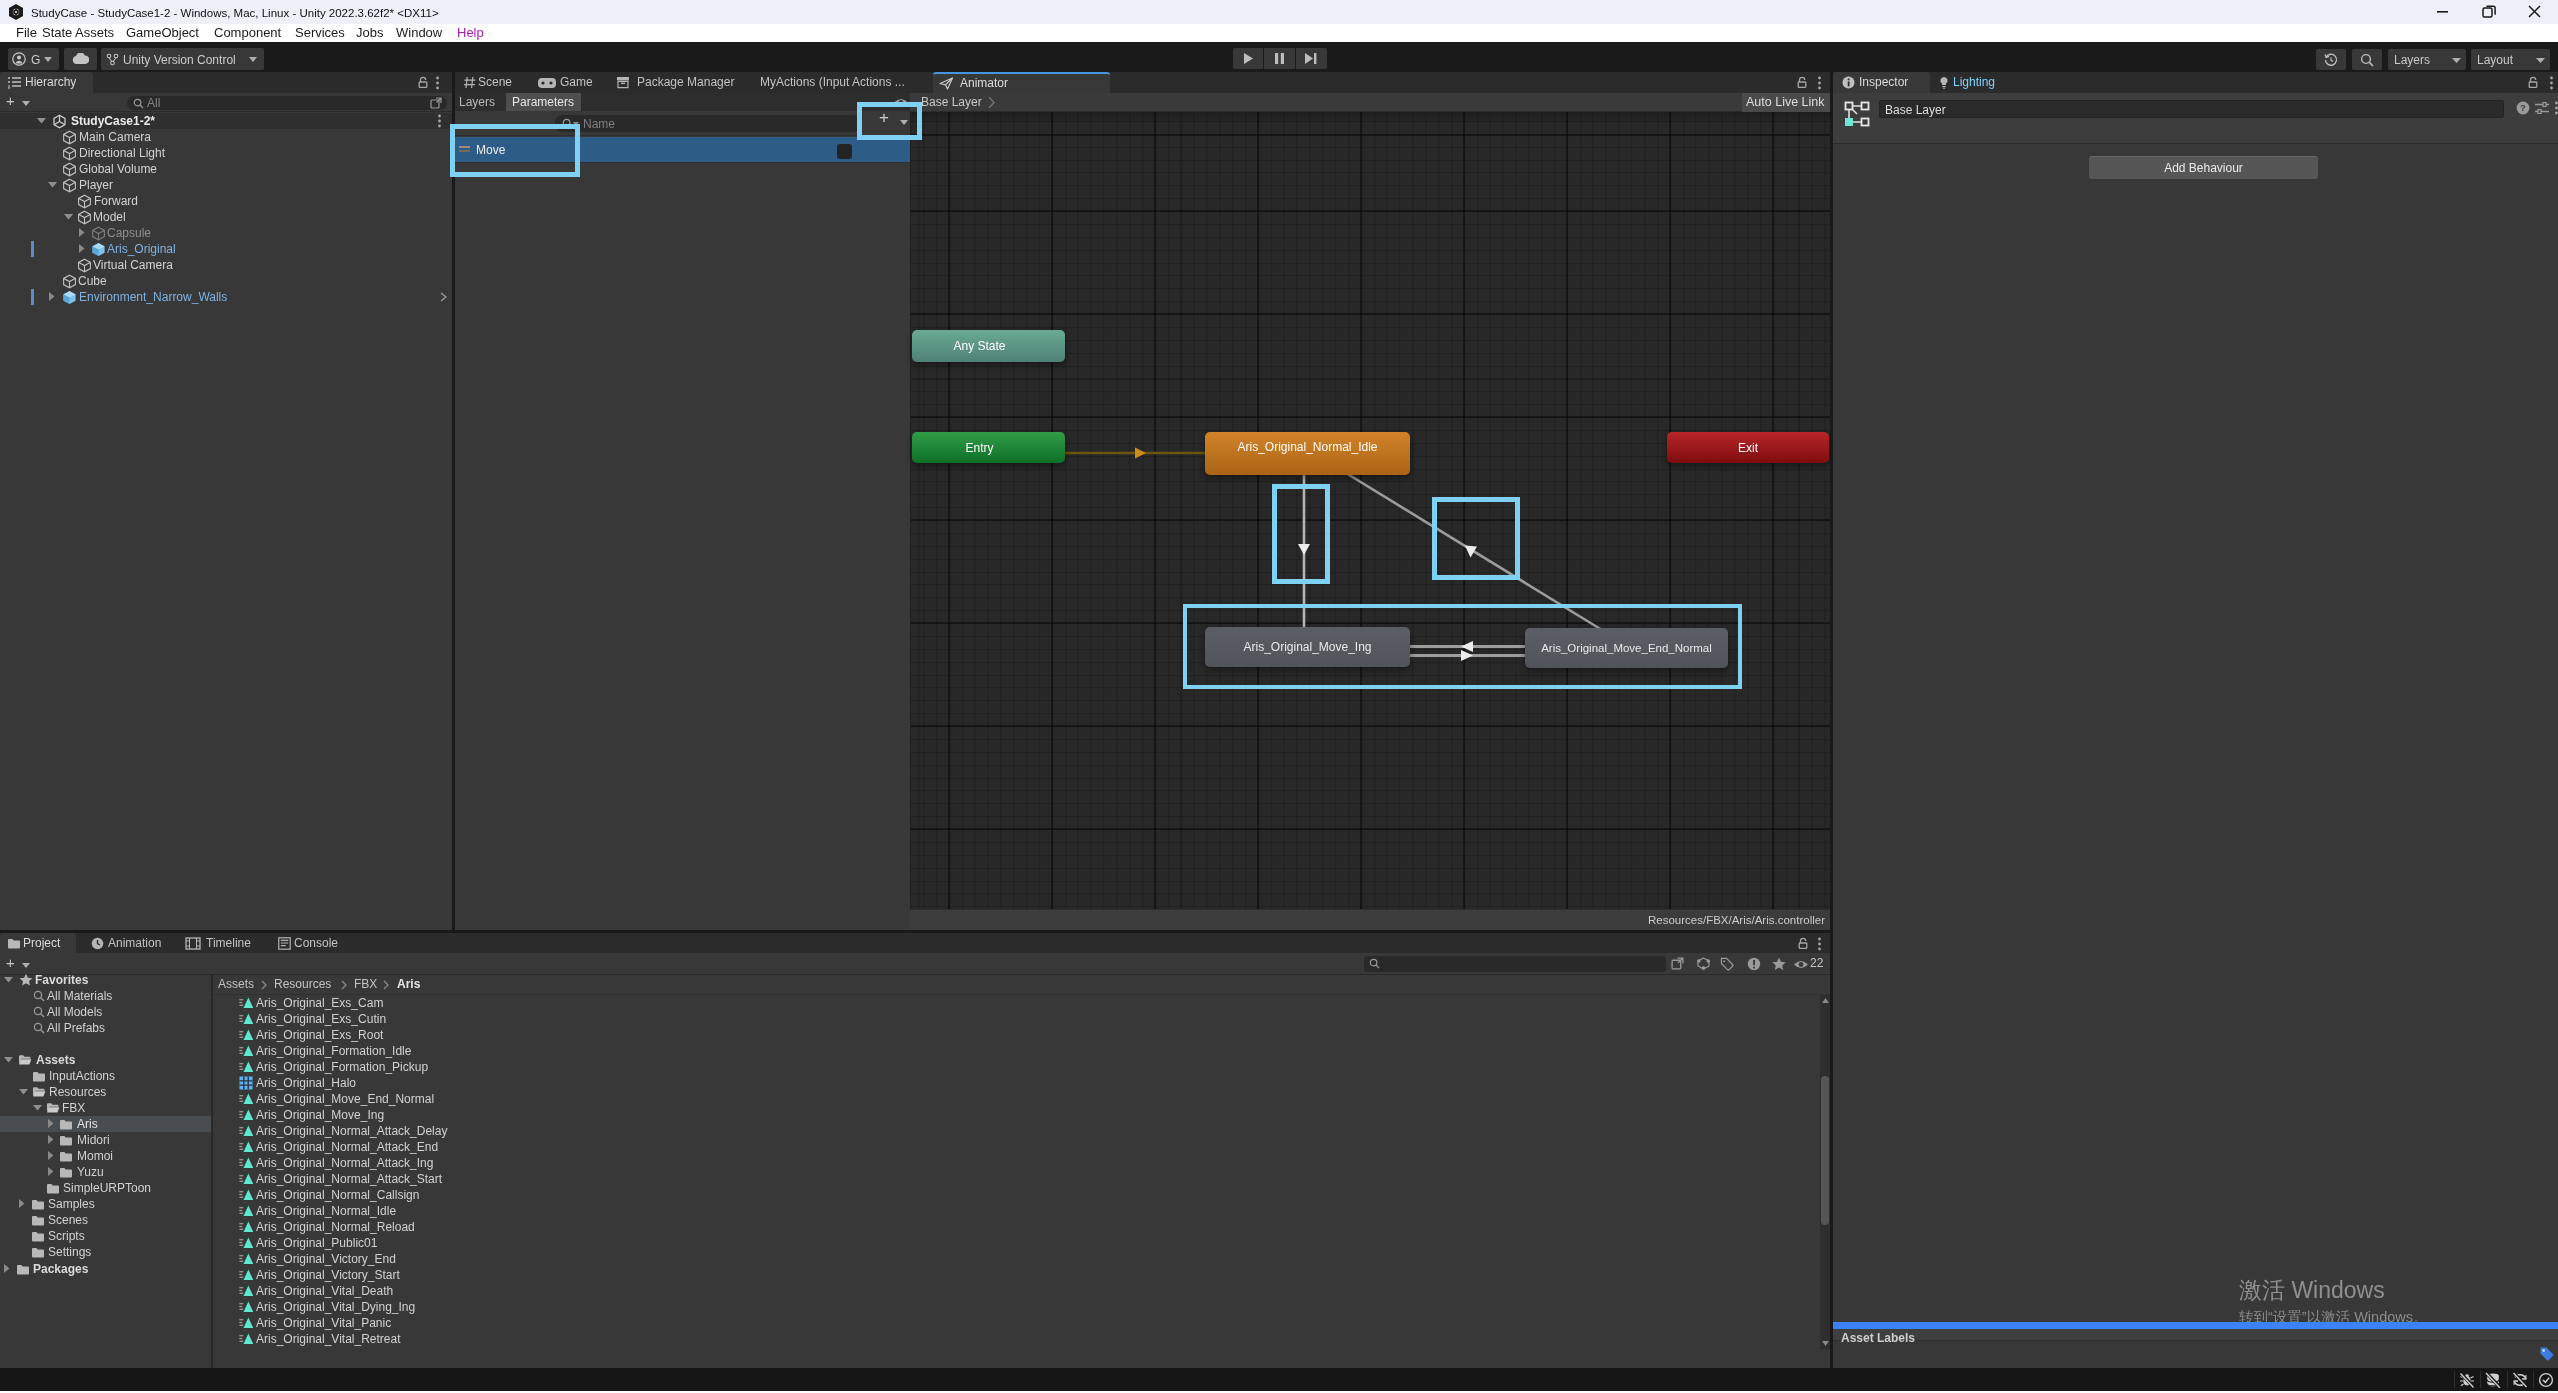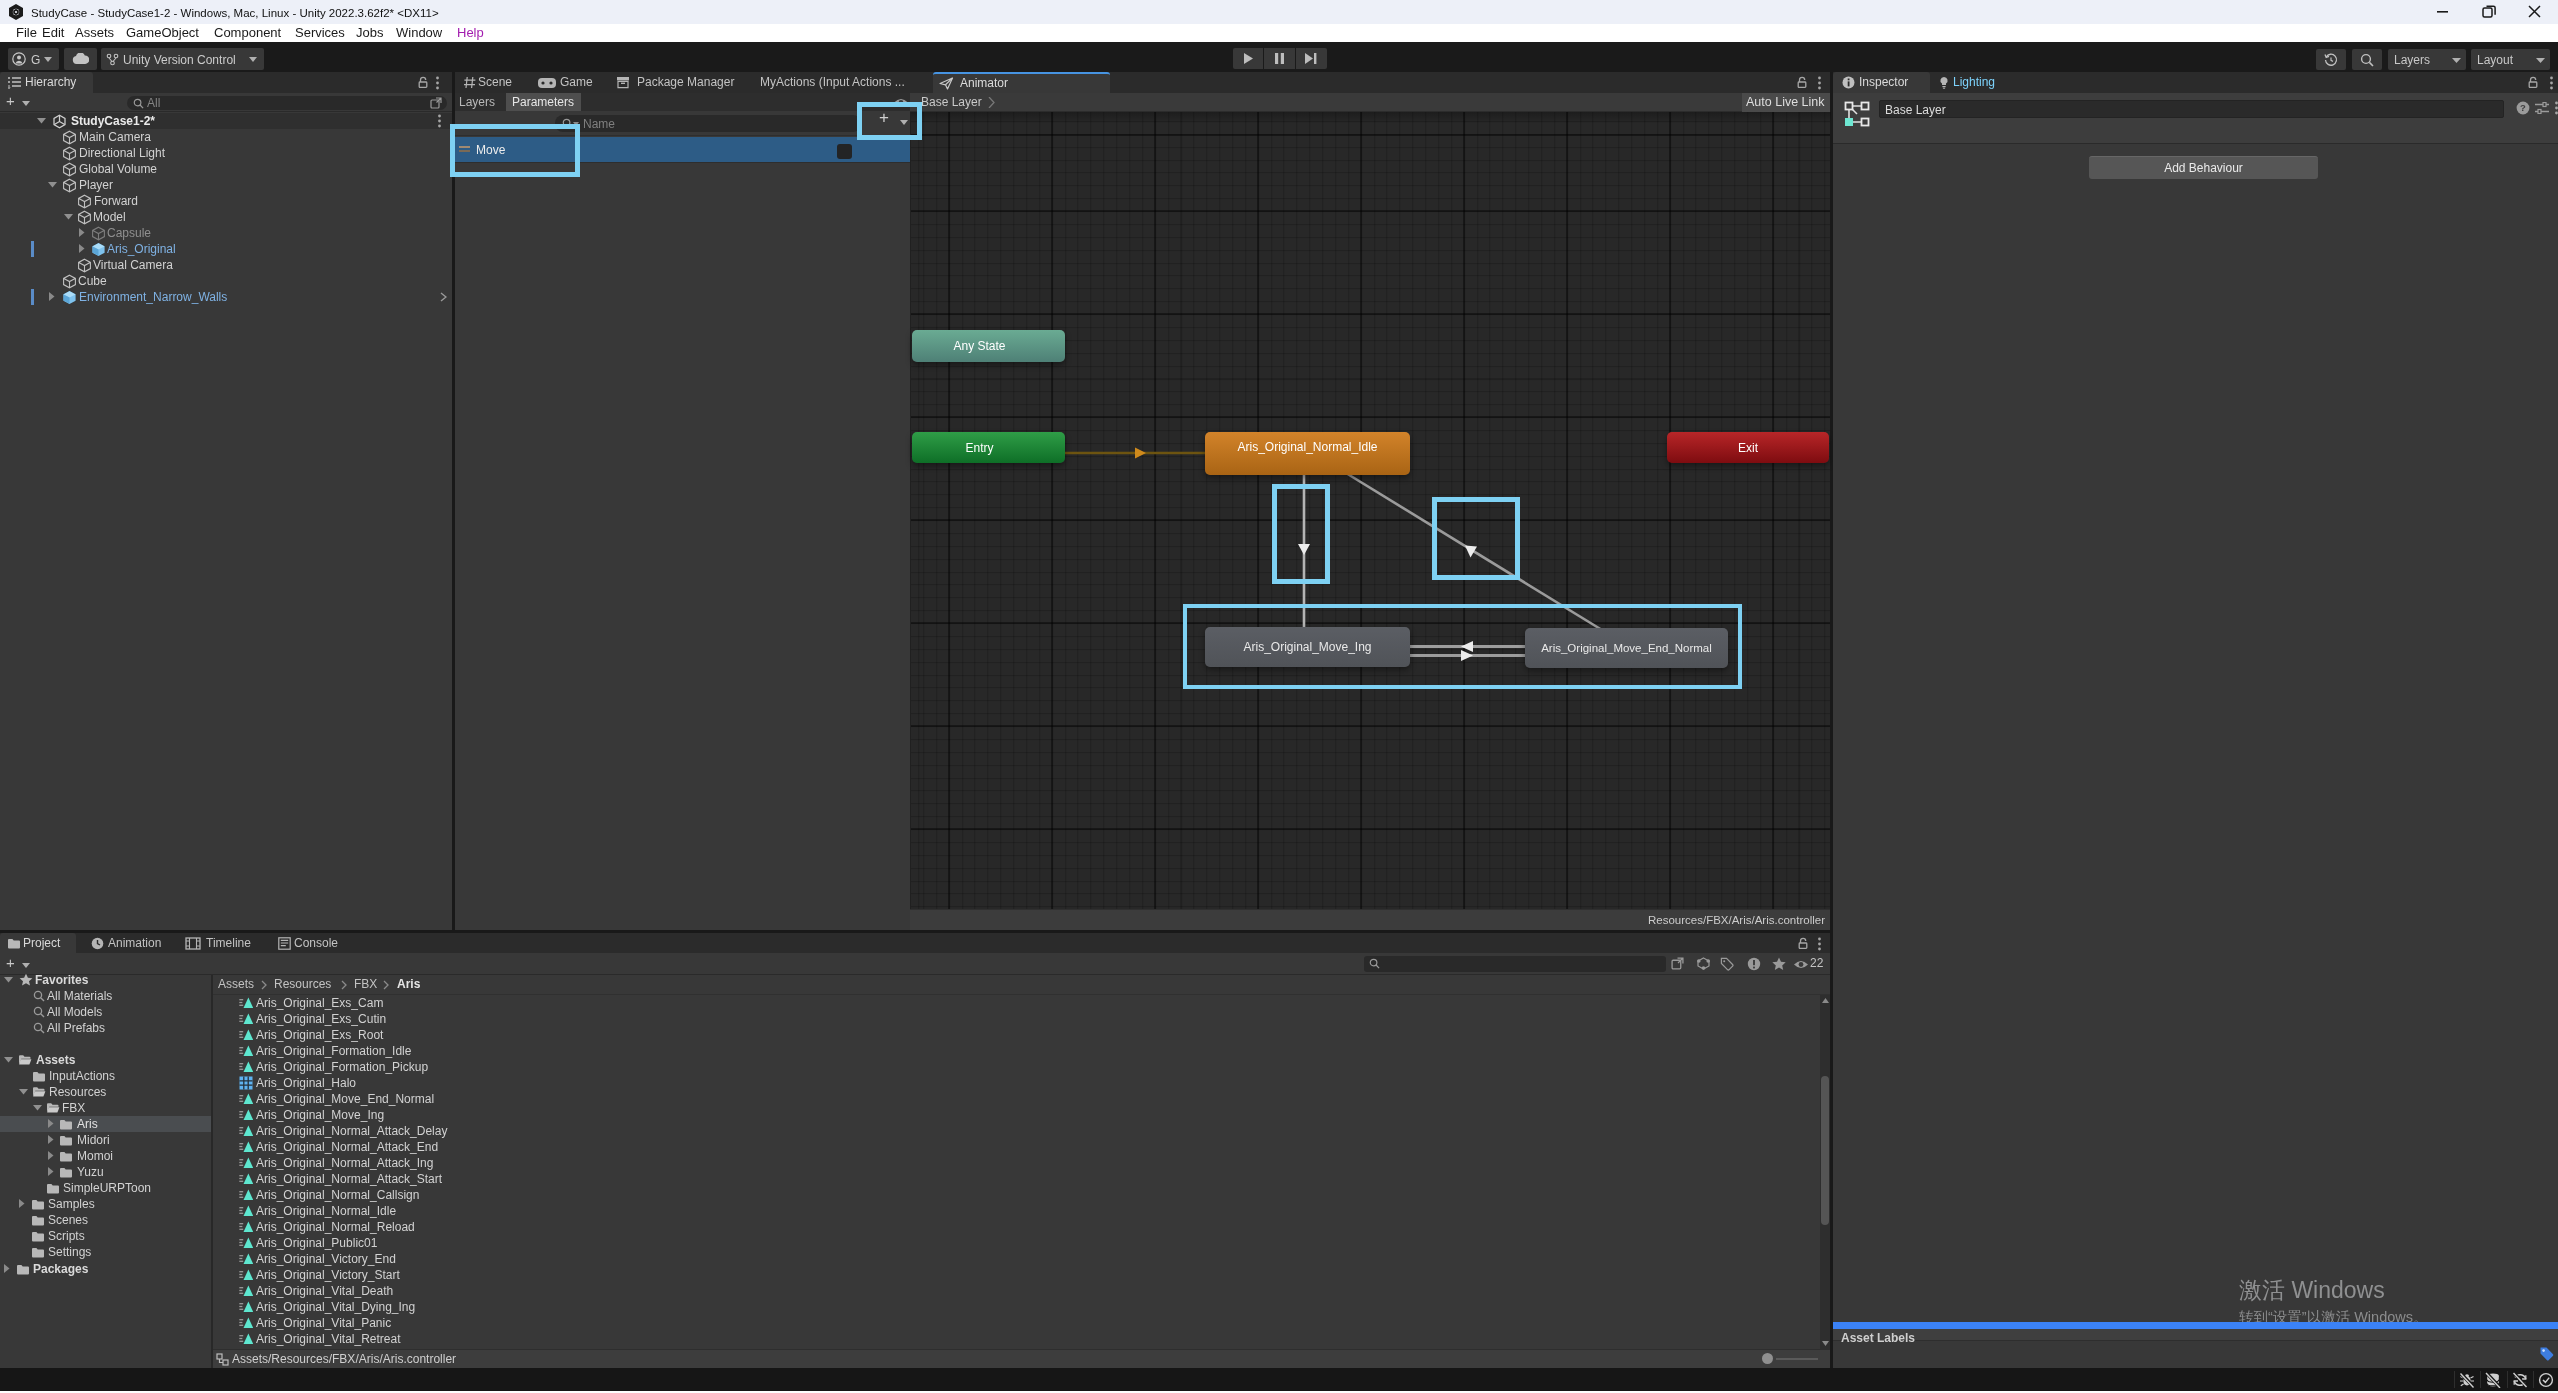--- a/index.html
+++ b/index.html
@@ -79,21 +79,21 @@
       <rect x="1" y="4" width="9" height="9" fill="none" stroke="#1a1a1a" stroke-width="1.5" rx="1.5"></rect>
       <path d="M4.5 2.2 h7 a1.6 1.6 0 0 1 1.6 1.6 v7" fill="none" stroke="#1a1a1a" stroke-width="1.5"></path>
     </svg>
     <svg class="abs" style="left:2528px;top:5px;" width="13" height="13" viewBox="0 0 13 13">
       <path d="M1 1 L12 12 M12 1 L1 12" stroke="#1a1a1a" stroke-width="1.5"></path>
     </svg>
   </div>
 
   <div class="abs" id="menubar" style="left:0;top:24px;width:2558px;height:18px;background:#ffffff;">
     <span class="txt" style="left:16px;top:1px;font-size:13px;color:#1a1a1a;">File</span>
-    <span class="txt" style="left:42px;top:1px;font-size:13px;color:#1a1a1a;">Edit</span>
+    <span class="txt" style="left:42px;top:1px;font-size:13px;color:#1a1a1a;">State</span>
     <span class="txt" style="left:75px;top:1px;font-size:13px;color:#1a1a1a;">Assets</span>
     <span class="txt" style="left:126px;top:1px;font-size:13px;color:#1a1a1a;">GameObject</span>
     <span class="txt" style="left:214px;top:1px;font-size:13px;color:#1a1a1a;">Component</span>
     <span class="txt" style="left:295px;top:1px;font-size:13px;color:#1a1a1a;">Services</span>
     <span class="txt" style="left:356px;top:1px;font-size:13px;color:#1a1a1a;">Jobs</span>
     <span class="txt" style="left:396px;top:1px;font-size:13px;color:#1a1a1a;">Window</span>
     <span class="txt" style="left:457px;top:1px;font-size:13px;color:#a21caf;">Help</span>
   </div>
 
   <div class="abs" id="toolbar" style="left:0;top:42px;width:2558px;height:30px;background:#1a1a1a;">
@@ -856,30 +856,20 @@
     <div class="abs" style="left:1820px;top:62px;width:10px;height:354px;background:#2e2e2e;">
       <svg class="abs" style="left:2px;top:3px;" width="7" height="5" viewBox="0 0 7 5">
           <path d="M3.5 0 L7 5 L0 5 Z" fill="#8a8a8a"></path>
         </svg>
       <div class="abs" style="left:1px;top:81px;width:8px;height:149px;background:#555555;border-radius:4px;"></div>
       <svg class="abs" style="left:2px;top:346px;" width="7" height="5" viewBox="0 0 7 5">
           <path d="M0 0 L7 0 L3.5 5 Z" fill="#8a8a8a"></path>
         </svg>
     </div>
 
-    <div class="abs" style="left:213px;top:416px;width:1617px;height:19px;background:#3d3d3d;border-top:1px solid #2e2e2e;box-sizing:border-box;">
-      <svg class="abs" style="left:3px;top:3px;" width="13" height="13" viewBox="0 0 13 13">
-        <rect x="1" y="1" width="5" height="5" fill="none" stroke="#bdbdbd" stroke-width="1.2"></rect>
-        <rect x="7" y="7" width="5" height="5" fill="none" stroke="#bdbdbd" stroke-width="1.2"></rect>
-        <path d="M3.5 6 V9.5 H7" fill="none" stroke="#bdbdbd" stroke-width="1.2"></path>
-      </svg>
-      <span class="txt" style="left:19px;top:1px;color:#cfcfcf;">Assets/Resources/FBX/Aris/Aris.controller</span>
-      <div class="abs" style="left:1563px;top:8px;width:42px;height:2px;background:#5a5a5a;"></div>
-      <div class="abs" style="left:1549px;top:3px;width:11px;height:11px;border-radius:50%;background:#8f8f8f;"></div>
-    </div>
   </div>
 
   <div class="abs" id="statusbar" style="left:0;top:1368px;width:2558px;height:23px;background:#161616;">
     <div class="abs" style="left:2454px;top:3px;width:1px;height:17px;background:#2e2e2e;"></div>
     <div class="abs" style="left:2480px;top:3px;width:1px;height:17px;background:#2e2e2e;"></div>
     <div class="abs" style="left:2507px;top:3px;width:1px;height:17px;background:#2e2e2e;"></div>
     <div class="abs" style="left:2533px;top:3px;width:1px;height:17px;background:#2e2e2e;"></div>
     <svg class="abs" style="left:2459px;top:4px;" width="16" height="16" viewBox="0 0 16 16">
         <ellipse cx="8" cy="9" rx="3.6" ry="4.4" fill="#cfcfcf"></ellipse>
         <ellipse cx="8" cy="3.8" rx="2" ry="1.6" fill="#cfcfcf"></ellipse>

